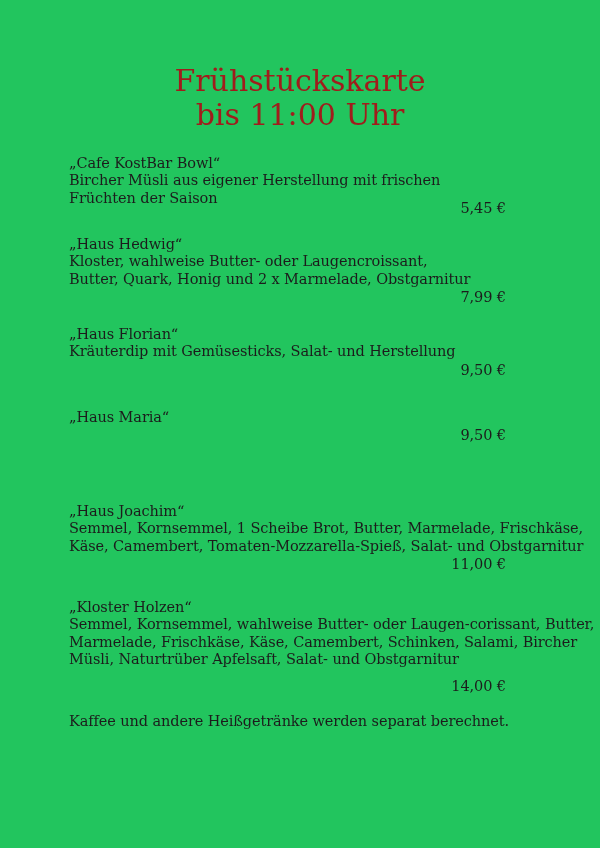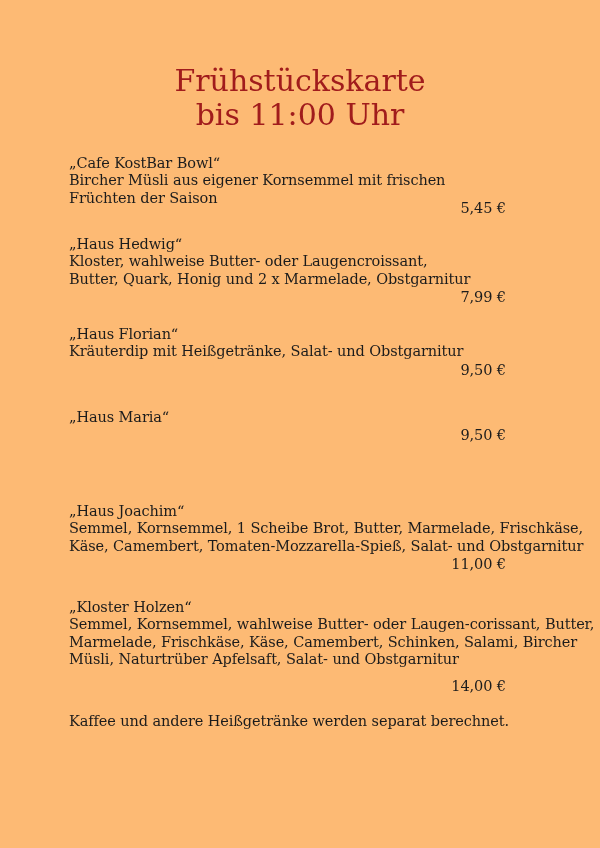--- a/index.html
+++ b/index.html
@@ -61,49 +61,49 @@
     top: 713px;
     width: 460px;
     font-size: 14.5px;
     line-height: 17.4px;
     letter-spacing: -0.1px;
   }
 </style>
 </head>
 <body>
 
-<div class="page" style="background: #fdba74; color: rgb(28, 28, 28); text-decoration: underline;">
+<div class="page" style="background: #22c55e; color: rgb(28, 28, 28); text-decoration: underline;">
 
   <div class="title" style="color: rgb(161, 28, 28);">
     <div>Frühstückskarte</div>
     <div>bis 11:00 Uhr</div>
   </div>
 
   <div class="item price-inline" style="top:155px">
     <div class="item-name">„Cafe KostBar Bowl“</div>
     <div class="item-desc">
-      <span class="desc-line">Bircher Müsli aus eigener Kornsemmel mit frischen</span>
+      <span class="desc-line">Bircher Müsli aus eigener Herstellung mit frischen</span>
       <span class="desc-line">Früchten der Saison</span>
     </div>
     <div class="item-price">5,45 €</div>
   </div>
 
   <div class="item" style="top:236px">
     <div class="item-name">„Haus Hedwig“</div>
     <div class="item-desc">
       <span class="desc-line">Kloster, wahlweise Butter- oder Laugencroissant,</span>
       <span class="desc-line">Butter, Quark, Honig und 2 x Marmelade, Obstgarnitur</span>
     </div>
     <div class="item-price">7,99 €</div>
   </div>
 
   <div class="item" style="top:326px">
     <div class="item-name">„Haus Florian“</div>
     <div class="item-desc">
-      <span class="desc-line">Kräuterdip mit Heißgetränke, Salat- und Obstgarnitur</span>
+      <span class="desc-line">Kräuterdip mit Gemüsesticks, Salat- und Herstellung</span>
     </div>
     <div class="item-price">9,50 €</div>
   </div>
 
   <div class="item" style="top:409px">
     <div class="item-name">„Haus Maria“</div>
     <div class="item-price">9,50 €</div>
   </div>
 
   <div class="item" style="top:503px">

